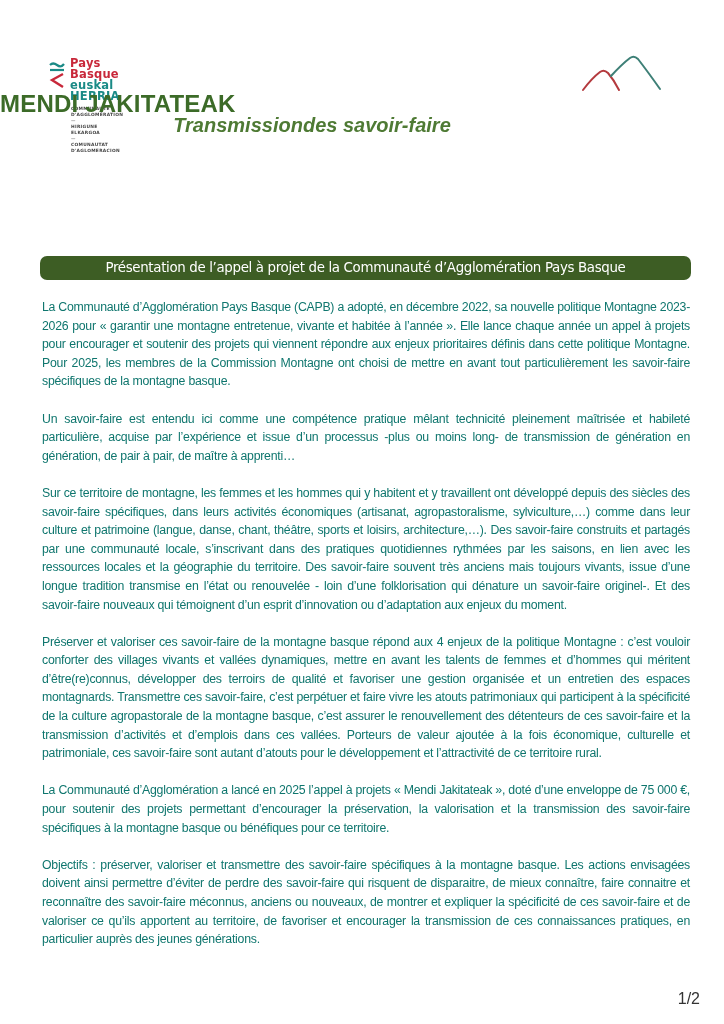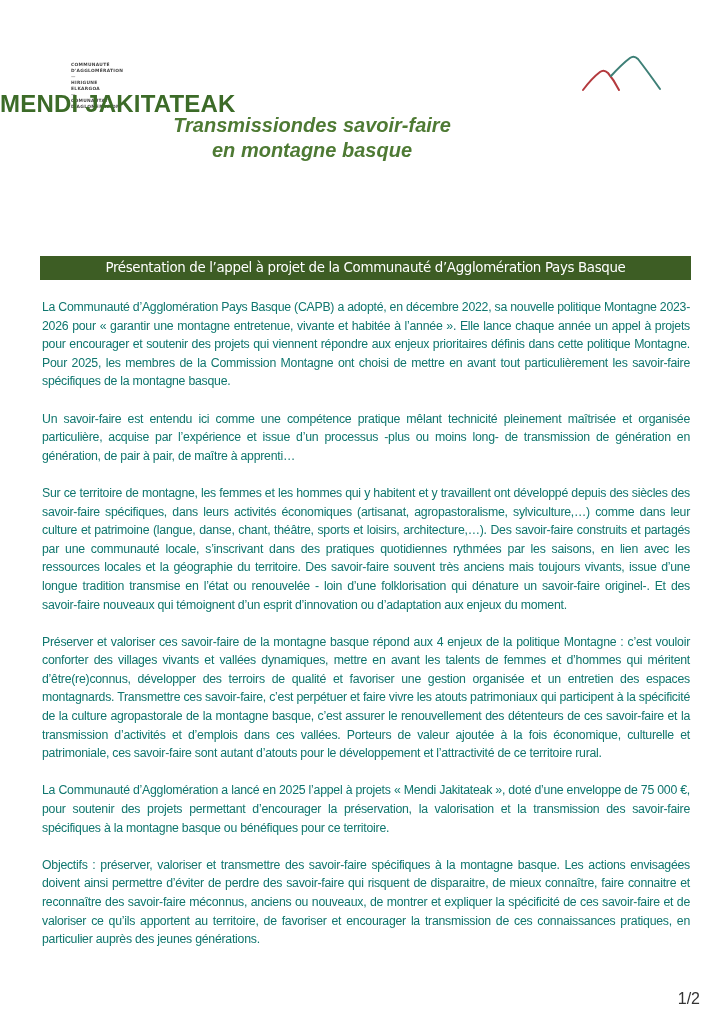--- a/index.html
+++ b/index.html
@@ -9,56 +9,68 @@
   .logo-mark { width: 18px; margin-right: 4px; margin-top: 2px; }
   .logo-words { font-family: "DejaVu Sans", sans-serif; font-weight: bold; line-height: 11px; font-size: 11.5px; letter-spacing: 0.2px; }
   .lw-red { color: #c8283a; }
   .lw-teal { color: #1a8a86; }
   .logo-sub { margin-left: 23px; margin-top: 4px; font-family: "DejaVu Sans", sans-serif; font-size: 4.4px; font-weight: bold; color: #444; line-height: 6px; letter-spacing: 0.3px; }
   .logo-sub .dash { color: #888; }
   .header-title { position: absolute; left: 0; width: 724px; top: 90px; font-family: "Liberation Sans", sans-serif; font-weight: bold; font-size: 24px; color: #3c6b28; letter-spacing: 0.2px; }
   .header-sub { position: absolute; left: 0; width: 624px; top: 113px; text-align: center; font-family: "Liberation Sans", sans-serif; font-weight: bold; font-style: italic; font-size: 20px; color: #4e7a34; line-height: 25px; }
   .header-sub span { display: block; }
   .mountains { position: absolute; left: 578px; top: 52px; width: 116px; height: 60px; }
-  .banner { position: absolute; left: 40px; top: 256px; width: 651px; height: 24px; background: #3d5d24; color: #ffffff; font-family: "DejaVu Sans", sans-serif; font-size: 13.4px; line-height: 24px; text-align: center; letter-spacing: -0.35px; }
+  .banner { position: absolute; left: 40px; top: 256px; width: 651px; height: 24px; background: #3d5d24; color: #ffffff; font-family: "DejaVu Sans", sans-serif; font-size: 13.4px; line-height: 24px; text-align: center; letter-spacing: -0.35px; border-radius: 7px; }
   .body-text { position: absolute; left: 42px; width: 648px; top: 298px; font-family: "Liberation Sans", sans-serif; font-size: 12.3px; line-height: 18.6px; color: #0f766e; text-align: justify; letter-spacing: -0.25px; }
   .body-text p { margin: 0 0 18.6px 0; }
   .page-num { position: absolute; right: 24px; top: 990px; font-family: "Liberation Sans", sans-serif; font-size: 16px; color: #333; }
 </style>
 </head>
 <body>
 
 <div class="logo">
+  <div class="logo-row">
+    <svg class="logo-mark" viewBox="0 0 18 30">
+      <path d="M2 5 Q5 2 9 5 T16 4" stroke="#1a8a86" stroke-width="2.2" fill="none"></path>
+      <path d="M2 10 L16 10" stroke="#1a8a86" stroke-width="2.2"></path>
+      <path d="M15 14 L4 20 L15 27" stroke="#c8283a" stroke-width="2.4" fill="none"></path>
+    </svg>
+    <div class="logo-words">
+      <div class="lw-red">Pays</div>
+      <div class="lw-red">Basque</div>
+      <div class="lw-teal">euskal</div>
+      <div class="lw-teal">HERRIA</div>
+    </div>
+  </div>
   <div class="logo-sub">
     <div>COMMUNAUTÉ</div>
     <div>D'AGGLOMÉRATION</div>
     <div class="dash">—</div>
     <div>HIRIGUNE</div>
     <div>ELKARGOA</div>
     <div class="dash">—</div>
     <div>COMUNAUTAT</div>
     <div>D'AGLOMERACION</div>
   </div>
 </div>
 
 <div class="header-title">MENDI JAKITATEAK</div>
 <div class="header-sub">
   <span>Transmissiondes savoir-faire</span>
-  <span>en montagne basque</span>
 </div>
 
 <svg class="mountains" viewBox="0 0 116 60">
   <path d="M5 38 Q14 26 22 20 Q26 17 30 21 Q36 28 41 38" stroke="#b43a3e" stroke-width="2" fill="none" stroke-linecap="round"></path>
   <path d="M33 24 Q44 12 52 6 Q56 3 60 7 Q70 20 82 37" stroke="#3e8077" stroke-width="2" fill="none" stroke-linecap="round"></path>
 </svg>
 
 <div class="banner">Présentation de l’appel à projet de la Communauté d’Agglomération Pays Basque</div>
 
 <div class="body-text">
   <p>La Communauté d’Agglomération Pays Basque (CAPB) a adopté, en décembre 2022, sa nouvelle politique Montagne 2023-2026 pour « garantir une montagne entretenue, vivante et habitée à l’année ». Elle lance chaque année un appel à projets pour encourager et soutenir des projets qui viennent répondre aux enjeux prioritaires définis dans cette politique Montagne. Pour 2025, les membres de la Commission Montagne ont choisi de mettre en avant tout particulièrement les savoir-faire spécifiques de la montagne basque.</p>
-  <p>Un savoir-faire est entendu ici comme une compétence pratique mêlant technicité pleinement maîtrisée et organisée particulière, acquise par l’expérience et issue d’un processus -plus ou moins long- de transmission de génération en génération, de pair à pair, de maître à apprenti…</p>
+  <p>Un savoir-faire est entendu ici comme une compétence pratique mêlant technicité pleinement maîtrisée et habileté particulière, acquise par l’expérience et issue d’un processus -plus ou moins long- de transmission de génération en génération, de pair à pair, de maître à apprenti…</p>
   <p>Sur ce territoire de montagne, les femmes et les hommes qui y habitent et y travaillent ont développé depuis des siècles des savoir-faire spécifiques, dans leurs activités économiques (artisanat, agropastoralisme, sylviculture,…) comme dans leur culture et patrimoine (langue, danse, chant, théâtre, sports et loisirs, architecture,…). Des savoir-faire construits et partagés par une communauté locale, s’inscrivant dans des pratiques quotidiennes rythmées par les saisons, en lien avec les ressources locales et la géographie du territoire. Des savoir-faire souvent très anciens mais toujours vivants, issue d’une longue tradition transmise en l’état ou renouvelée - loin d’une folklorisation qui dénature un savoir-faire originel-. Et des savoir-faire nouveaux qui témoignent d’un esprit d’innovation ou d’adaptation aux enjeux du moment.</p>
   <p>Préserver et valoriser ces savoir-faire de la montagne basque répond aux 4 enjeux de la politique Montagne : c’est vouloir conforter des villages vivants et vallées dynamiques, mettre en avant les talents de femmes et d’hommes qui méritent d’être(re)connus, développer des terroirs de qualité et favoriser une gestion organisée et un entretien des espaces montagnards. Transmettre ces savoir-faire, c’est perpétuer et faire vivre les atouts patrimoniaux qui participent à la spécificité de la culture agropastorale de la montagne basque, c’est assurer le renouvellement des détenteurs de ces savoir-faire et la transmission d’activités et d’emplois dans ces vallées. Porteurs de valeur ajoutée à la fois économique, culturelle et patrimoniale, ces savoir-faire sont autant d’atouts pour le développement et l’attractivité de ce territoire rural.</p>
   <p>La Communauté d’Agglomération a lancé en 2025 l’appel à projets « Mendi Jakitateak », doté d’une enveloppe de 75 000 €, pour soutenir des projets permettant d’encourager la préservation, la valorisation et la transmission des savoir-faire spécifiques à la montagne basque ou bénéfiques pour ce territoire.</p>
   <p>Objectifs : préserver, valoriser et transmettre des savoir-faire spécifiques à la montagne basque. Les actions envisagées doivent ainsi permettre d’éviter de perdre des savoir-faire qui risquent de disparaitre, de mieux connaître, faire connaitre et reconnaître des savoir-faire méconnus, anciens ou nouveaux, de montrer et expliquer la spécificité de ces savoir-faire et de valoriser ce qu’ils apportent au territoire, de favoriser et encourager la transmission de ces connaissances pratiques, en particulier auprès des jeunes générations.</p>
 </div>
 
 <div class="page-num">1/2</div>
 
 </body></html>

